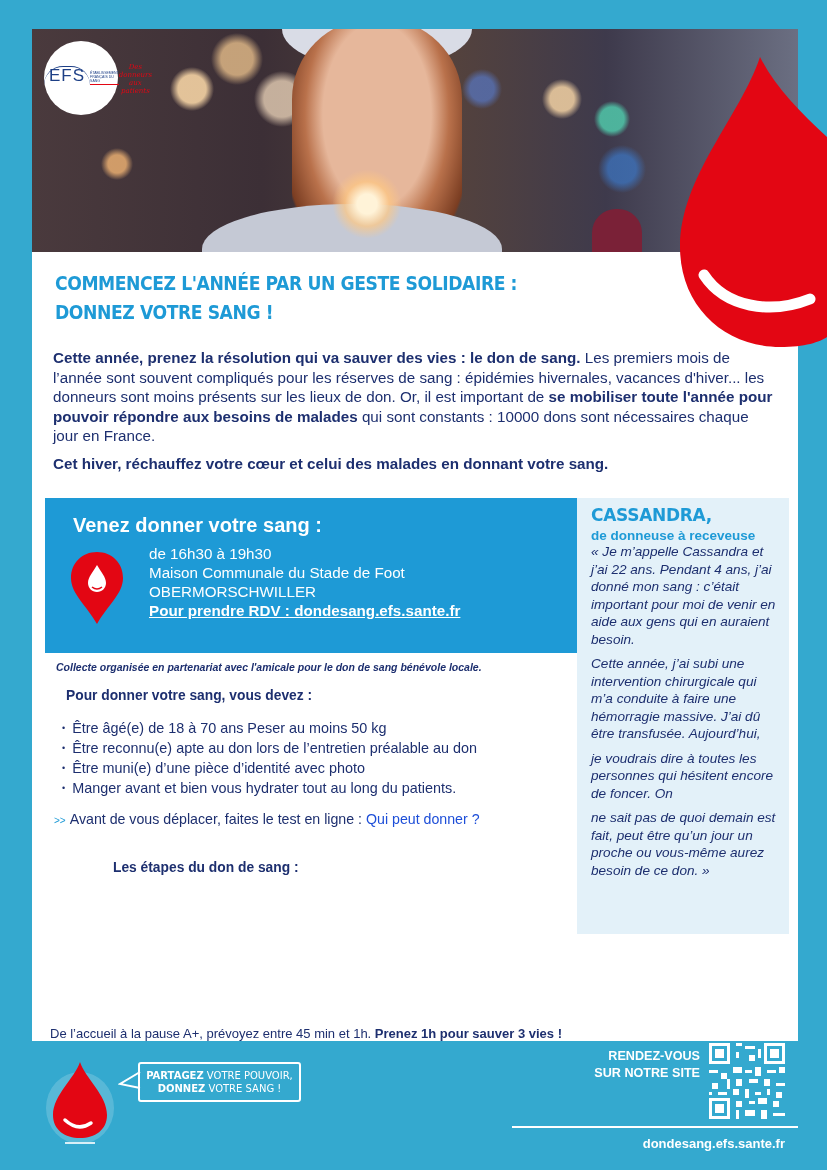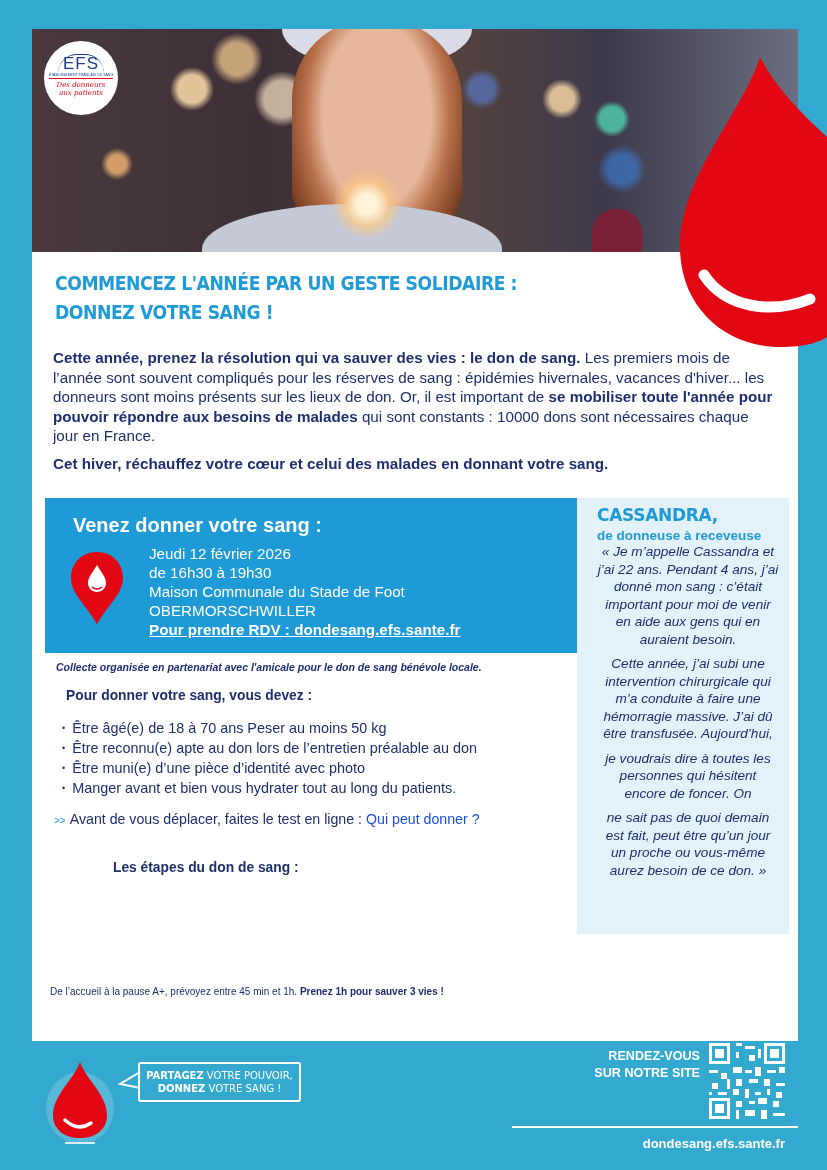--- a/index.html
+++ b/index.html
@@ -66,21 +66,21 @@
       width: 50px; height: 60px;
       border-radius: 24px 24px 4px 4px;
       background: #7a2137;
     }
     .efs-logo {
       position: absolute;
       left: 12px; top: 12px;
       width: 74px; height: 74px;
       border-radius: 50%;
       background: #ffffff;
-      display: flex; flex-direction: column; align-items: center; justify-content: center;
+      display: flex; flex-direction: row; align-items: center; justify-content: space-between;
     }
     .efs-logo .efs-letters {
       font-size: 17px; color: #1d3f86; font-weight: normal; letter-spacing: 1px;
       border-top: 1px solid #1d3f86; border-radius: 30px 30px 0 0; padding: 0 5px;
       line-height: 18px; margin-top: -6px;
     }
     .efs-logo .efs-sub {
       font-size: 3.5px; color: #1d3f86; border-bottom: 1px solid #e30613; padding-bottom: 1px;
     }
     .efs-logo .efs-tagline {
@@ -153,40 +153,40 @@
     .bullets li::before {
       content: "•"; font-size: 9px; margin-right: 7px; position: relative; top: -2px;
     }
     .test-line {
       position: absolute; left: 22px; top: 782px;
       font-size: 14.2px; color: #1d2f6f;
     }
     .test-line .arrows { color: #1e9ad6; font-size: 10px; margin-right: 4px; }
     .test-line a { color: #1d4ed8; }
     .closing {
-      position: absolute; left: 18px; top: 957px;
-      font-size: 10px; color: #1d2f6f;
+      position: absolute; left: 18px; top: 997px;
+      font-size: 13px; color: #1d2f6f;
     }
     .closing b { font-weight: bold; }
     .testimonial {
       position: absolute;
       left: 545px; top: 469px;
       width: 212px; height: 436px;
       background: #e3f1f9;
-      padding: 7px 10px 0 20px;
+      padding: 7px 10px 0 14px;
     }
     .testimonial .t-name {
       font-family: "DejaVu Sans", sans-serif;
       font-size: 17px; font-weight: bold; color: #1e9ad6; letter-spacing: -0.3px;
     }
     .testimonial .t-role {
       font-size: 13.5px; font-weight: bold; color: #1e9ad6; margin-top: 3px;
     }
     .testimonial .t-quote {
-      font-size: 13.6px; font-style: italic; line-height: 17.5px; color: #1d2f6f; text-align: center;
+      font-size: 13.6px; font-style: italic; line-height: 17.5px; color: #1d2f6f;
     }
     .testimonial .t-quote p + p { margin-top: 7px; }
     .footer-mascot {
       position: absolute; left: 45px; top: 1060px;
       width: 70px; height: 85px;
     }
     .footer-bubble {
       position: absolute; left: 118px; top: 1062px;
       width: 184px; height: 40px;
     }
@@ -249,21 +249,20 @@
   </div>
 
   <div class="event-box">
     <div class="event-title">Venez donner votre sang :</div>
     <svg class="pin" viewBox="0 0 56 76">
       <path d="M28 2 C13 2 2 13 2 28 C2 44 18 56 28 74 C38 56 54 44 54 28 C54 13 43 2 28 2 Z" fill="#e30613"></path>
       <path d="M28 15 C24 22 19 27 19 33 C19 38 23 42 28 42 C33 42 37 38 37 33 C37 27 32 22 28 15 Z" fill="#ffffff"></path>
       <path d="M23 37 Q28 41 33 37" stroke="#e30613" stroke-width="1.5" fill="none"></path>
     </svg>
     <div class="details">
-      <div>Jeudi 12 février 2026</div>
       <div>de 16h30 à 19h30</div>
       <div>Maison Communale du Stade de Foot</div>
       <div>OBERMORSCHWILLER</div>
       <a>Pour prendre RDV : dondesang.efs.sante.fr</a>
     </div>
   </div>
 
   <div class="partnership">Collecte organisée en partenariat avec l'amicale pour le don de sang bénévole locale.</div>
 
   <div class="section-title" style="top:659px;">Pour donner votre sang, vous devez :</div>

